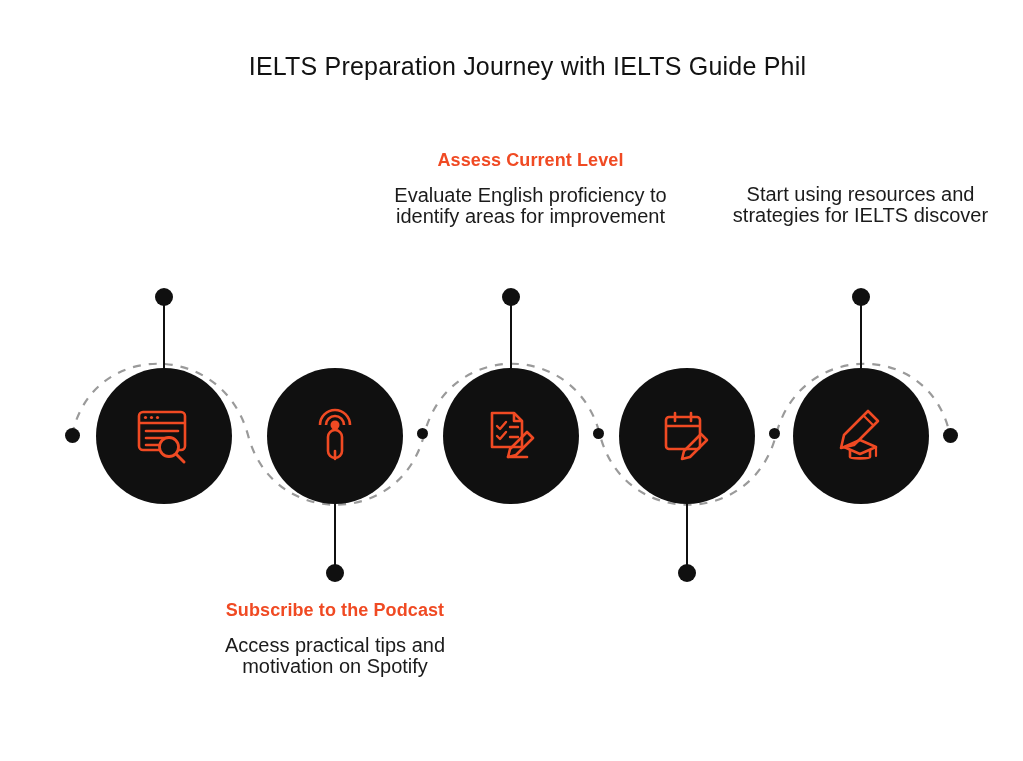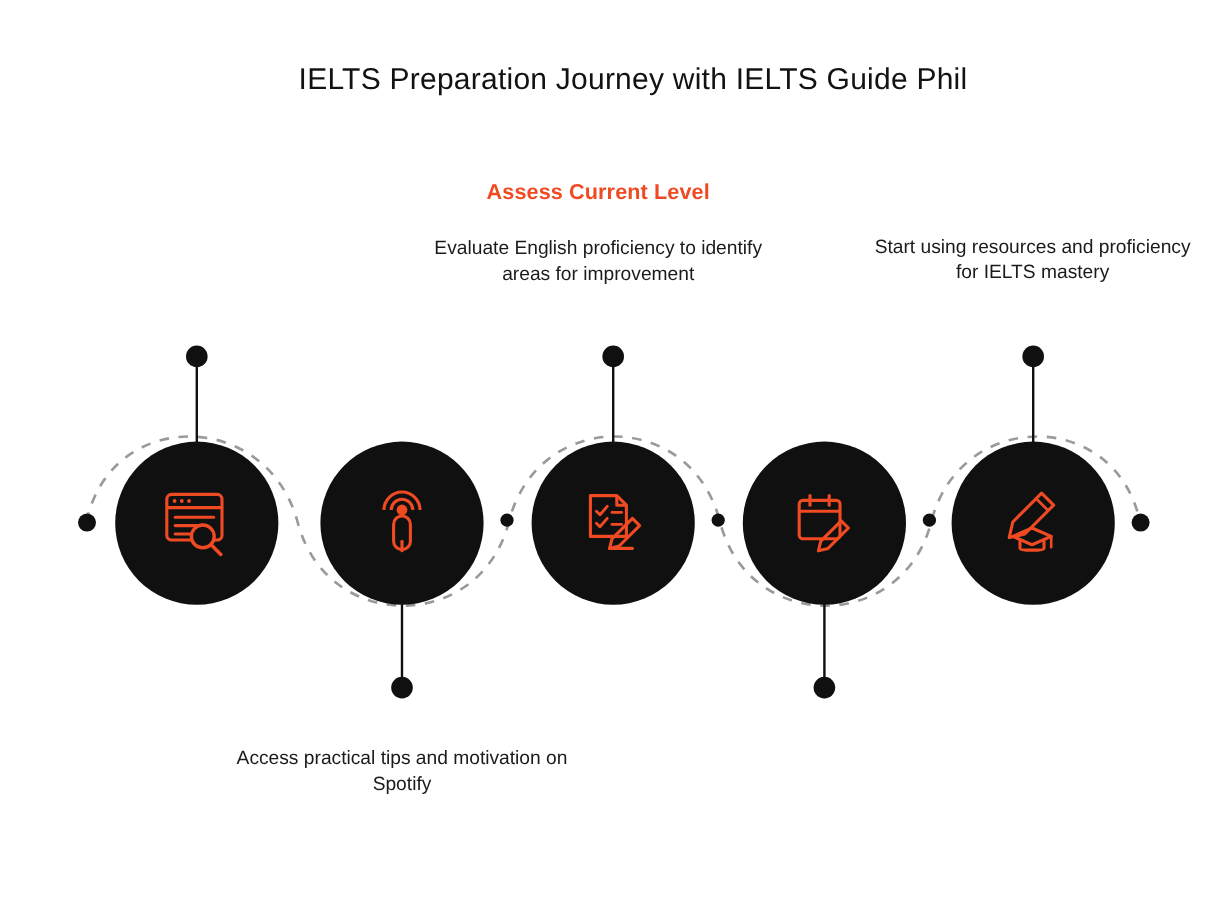--- a/index.html
+++ b/index.html
@@ -74,24 +74,24 @@
   }
   .label .head {
     color: #f04a23;
     font-size: 18px;
     font-weight: 700;
     line-height: 25px;
     letter-spacing: 0.1px;
   }
   .label .body {
     color: #1b1b1b;
-    font-size: 16px;
+    font-size: 20px;
     font-weight: 400;
     line-height: 21px;
-    margin-top: 24px;
+    margin-top: 12px;
   }
 </style>
 </head>
 <body>
 
 <div id="canvas">
 
   <div id="title">IELTS Preparation Journey with IELTS Guide Phil</div>
 
   <svg id="wave" viewBox="0 0 1023 220" fill="none">
@@ -131,38 +131,39 @@
   <div class="node" style="left:267px; top:368px;">
     <svg width="66" height="66" viewBox="0 0 66 66">
       <circle cx="33" cy="22" r="4.5" fill="#f04a23"></circle>
       <path d="M24 22 A9 9 0 0 1 42 22" stroke="#f04a23" stroke-width="2.6" fill="none"></path>
       <path d="M18 22 A15 15 0 0 1 48 22" stroke="#f04a23" stroke-width="2.6" fill="none"></path>
       <path d="M26 34 a7 7 0 0 1 14 0 v14 a7 7 0 0 1 -14 0 z" stroke="#f04a23" stroke-width="2.6" fill="none"></path>
       <line x1="33" y1="48" x2="33" y2="56" stroke="#f04a23" stroke-width="2.6" stroke-linecap="round"></line>
     </svg>
   </div>
   <div class="label" style="left:195px; top:598px; width:280px;">
+    <div class="head">Subscribe to the Podcast</div>
     <div class="body">Access practical tips and motivation on Spotify</div>
   </div>
 
   <div class="stem" style="left:510px; top:302px; height:80px;"></div>
   <div class="dot" style="left:502px; top:288px;"></div>
   <div class="node" style="left:443px; top:368px;">
     <svg width="66" height="66" viewBox="0 0 66 66">
       <path d="M14 10 h22 l8 8 v26 h-30 z" stroke="#f04a23" stroke-width="2.6" fill="none" stroke-linejoin="round"></path>
       <path d="M36 10 v8 h8" stroke="#f04a23" stroke-width="2.6" fill="none" stroke-linejoin="round"></path>
       <polyline points="19,23 22,26 28,19" stroke="#f04a23" stroke-width="2.4" fill="none" stroke-linecap="round" stroke-linejoin="round"></polyline>
       <line x1="32" y1="24" x2="40" y2="24" stroke="#f04a23" stroke-width="2.4" stroke-linecap="round"></line>
       <polyline points="19,33 22,36 28,29" stroke="#f04a23" stroke-width="2.4" fill="none" stroke-linecap="round" stroke-linejoin="round"></polyline>
       <line x1="32" y1="34" x2="40" y2="34" stroke="#f04a23" stroke-width="2.4" stroke-linecap="round"></line>
       <path d="M49 29 l6 6 -17 17 -8 2 2 -8 z" stroke="#f04a23" stroke-width="2.6" fill="none" stroke-linejoin="round"></path>
       <line x1="30" y1="54" x2="49" y2="54" stroke="#f04a23" stroke-width="2.6" stroke-linecap="round"></line>
     </svg>
   </div>
-  <div class="label" style="left:356px; top:148px; width:285px;">
+  <div class="label" style="left:388px; top:148px; width:285px;">
     <div class="head">Assess Current Level</div>
     <div class="body">Evaluate English proficiency to identify areas for improvement</div>
   </div>
 
   <div class="stem" style="left:686px; top:490px; height:80px;"></div>
   <div class="dot" style="left:678px; top:564px;"></div>
   <div class="node" style="left:619px; top:368px;">
     <svg width="66" height="66" viewBox="0 0 66 66">
       <rect x="12" y="14" width="34" height="32" rx="3" stroke="#f04a23" stroke-width="2.6" fill="none"></rect>
       <line x1="12" y1="23" x2="46" y2="23" stroke="#f04a23" stroke-width="2.6"></line>
@@ -179,16 +180,16 @@
   <div class="node" style="left:793px; top:368px;">
     <svg width="66" height="66" viewBox="0 0 66 66">
       <path d="M40 8 l10 10 -24 24 -13 3 3 -13 z" stroke="#f04a23" stroke-width="2.6" fill="none" stroke-linejoin="round"></path>
       <line x1="36" y1="13" x2="45" y2="22" stroke="#f04a23" stroke-width="2.2"></line>
       <path d="M16 44 l16 -7 16 7 -16 7 z" stroke="#f04a23" stroke-width="2.6" fill="none" stroke-linejoin="round"></path>
       <path d="M22 47 v7 c0 2 20 2 20 0 v-7" stroke="#f04a23" stroke-width="2.6" fill="none" stroke-linejoin="round"></path>
       <line x1="48" y1="44" x2="48" y2="53" stroke="#f04a23" stroke-width="2.2" stroke-linecap="round"></line>
     </svg>
   </div>
   <div class="label" style="left:718px; top:172px; width:285px;">
-    <div class="body">Start using resources and proficiency for IELTS mastery</div>
+    <div class="body">Start using resources and strategies for IELTS discover</div>
   </div>
 
 </div>
 
 </body></html>

